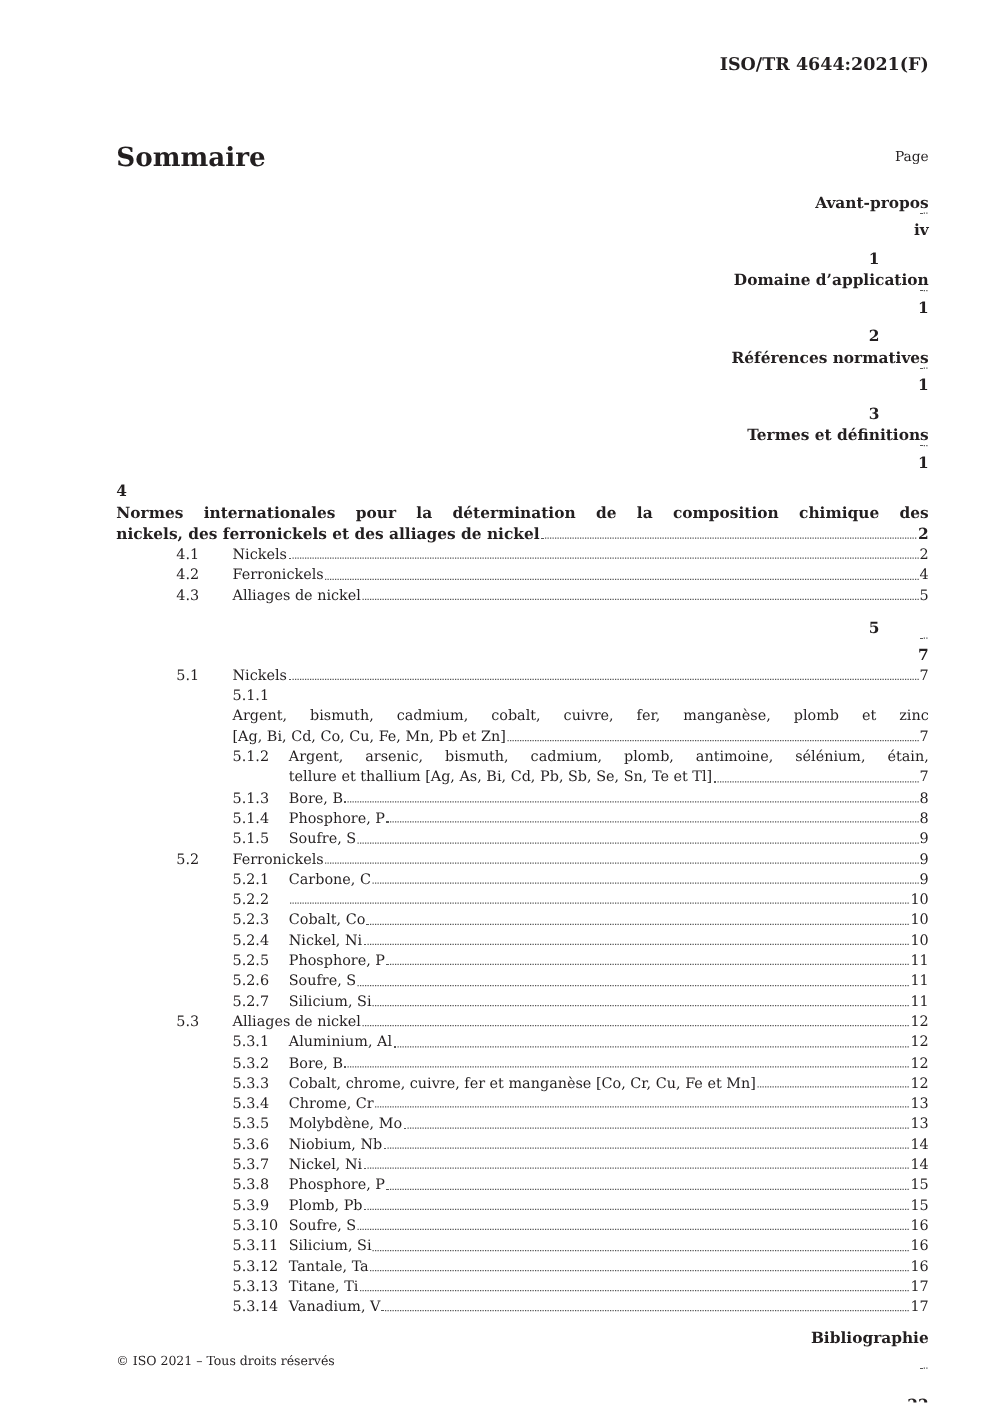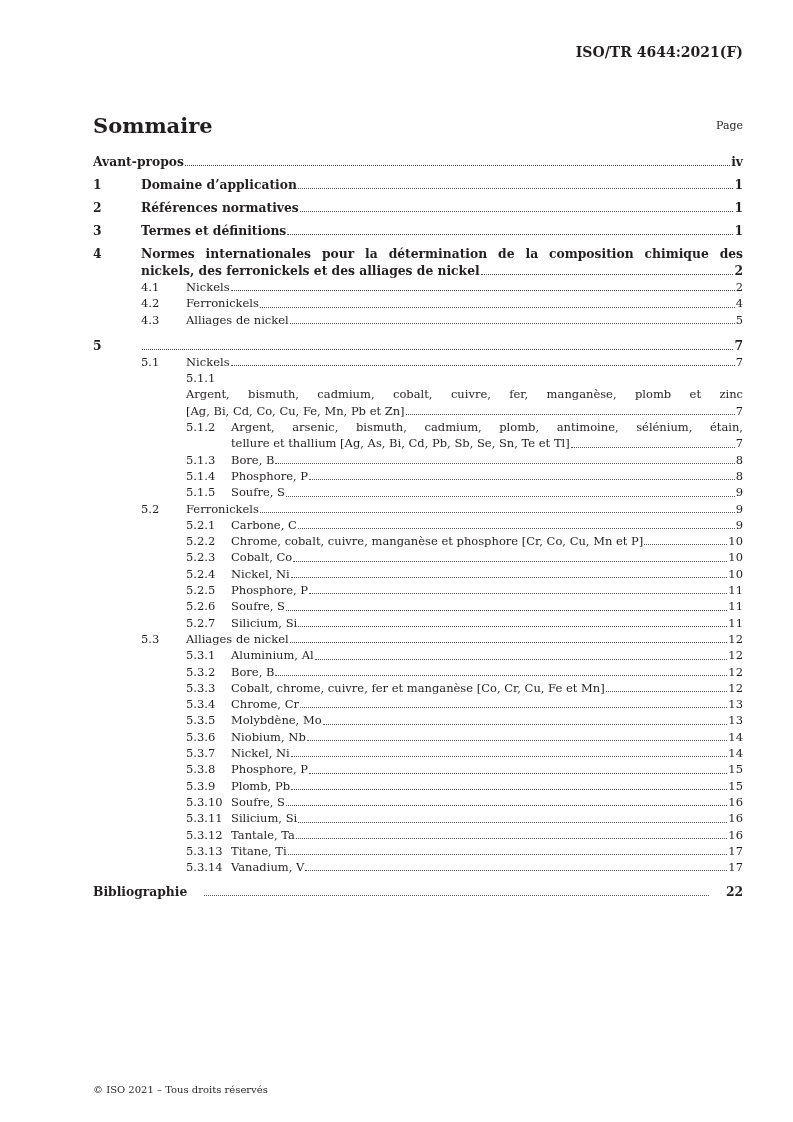--- a/index.html
+++ b/index.html
@@ -7,21 +7,21 @@
          font-family:"DejaVu Serif", "Liberation Serif", serif; color:#231f20; }
   .hdr { position:absolute; top:44px; right:50px; font-size:14px; font-weight:bold; letter-spacing:0; }
   .title { position:absolute; top:113px; left:93px; font-size:21px; font-weight:bold; }
   .pagelbl { position:absolute; top:119px; right:50px; font-size:11px; }
   .toc { position:absolute; top:153px; left:93px; width:650px; }
   .row { display:flex; align-items:flex-end; font-size:11.5px; line-height:16.3px; }
   .row .num { flex:none; }
   .row .txt { flex:none; max-width:100%; }
   .row .lead { flex:1 1 auto; border-bottom:1px dotted #555; margin:0 1px 4px 1px; min-width:6px; }
   .row .pg { flex:none; text-align:right; }
-  .bold { font-weight:bold; }
+  .bold { font-weight:bold;flex-direction:column; }
   .l1 .num { width:48px; }
   .l1 { margin-top:6px; font-size:12.3px; line-height:17px; }
   .l0 { font-size:12.3px; line-height:17px; }
   .l2 { padding-left:48px; }
   .l2 .num { width:45px; }
   .l3 { padding-left:93px; }
   .l3 .num { width:45px; }
   .ml { display:flex; }
   .ml .body { flex:1; }
   .ml .line1 { text-align:justify; text-align-last:justify; }
@@ -160,21 +160,20 @@
     <span class="pg">9</span>
   </div>
   <div class="row l3">
     <span class="num">5.2.1</span>
     <span class="txt">Carbone, C</span>
     <span class="lead"></span>
     <span class="pg">9</span>
   </div>
   <div class="row l3">
     <span class="num">5.2.2</span>
-    <span class="txt">Chrome, cobalt, cuivre, manganèse et phosphore [Cr, Co, Cu, Mn et P]</span>
     <span class="lead"></span>
     <span class="pg">10</span>
   </div>
   <div class="row l3">
     <span class="num">5.2.3</span>
     <span class="txt">Cobalt, Co</span>
     <span class="lead"></span>
     <span class="pg">10</span>
   </div>
   <div class="row l3">

